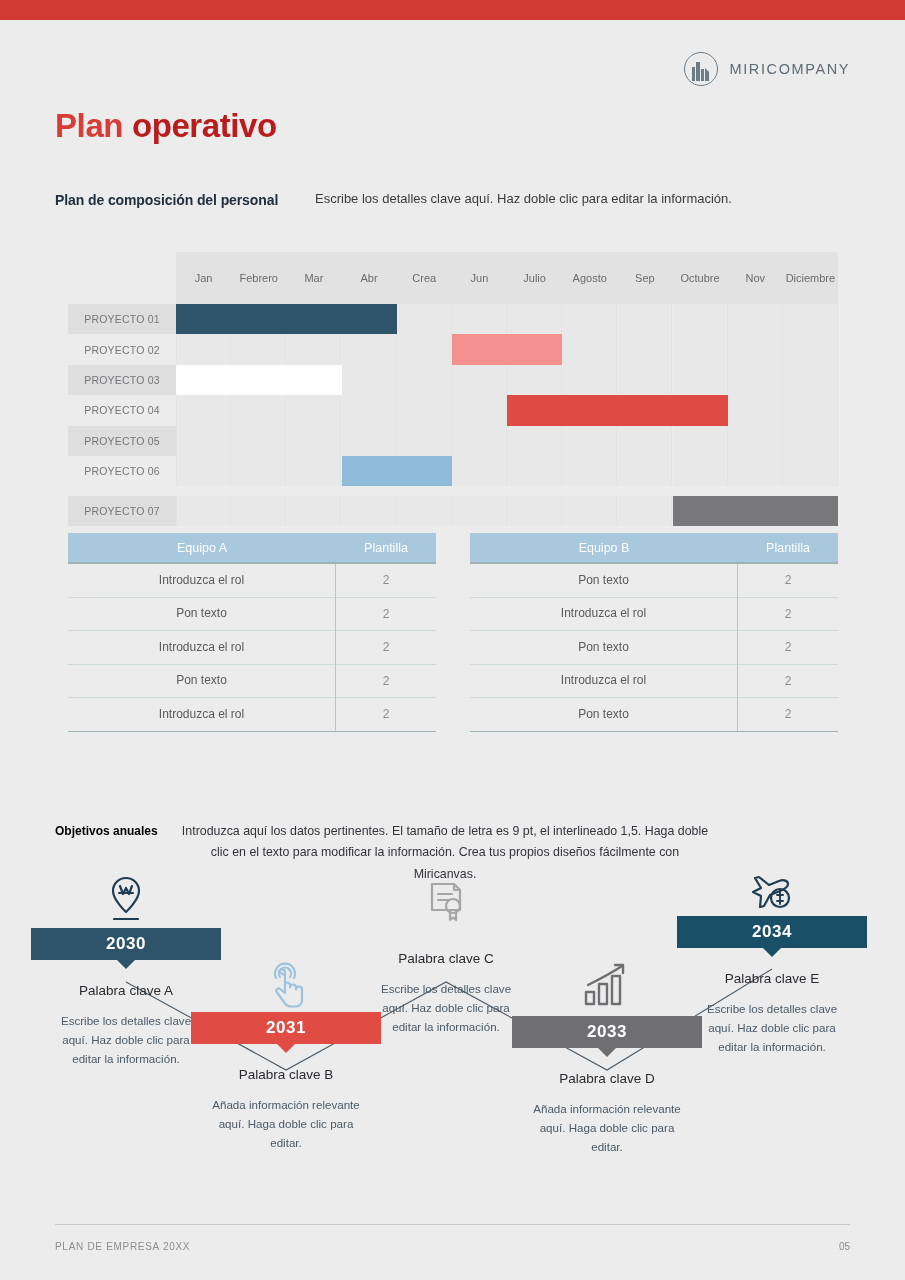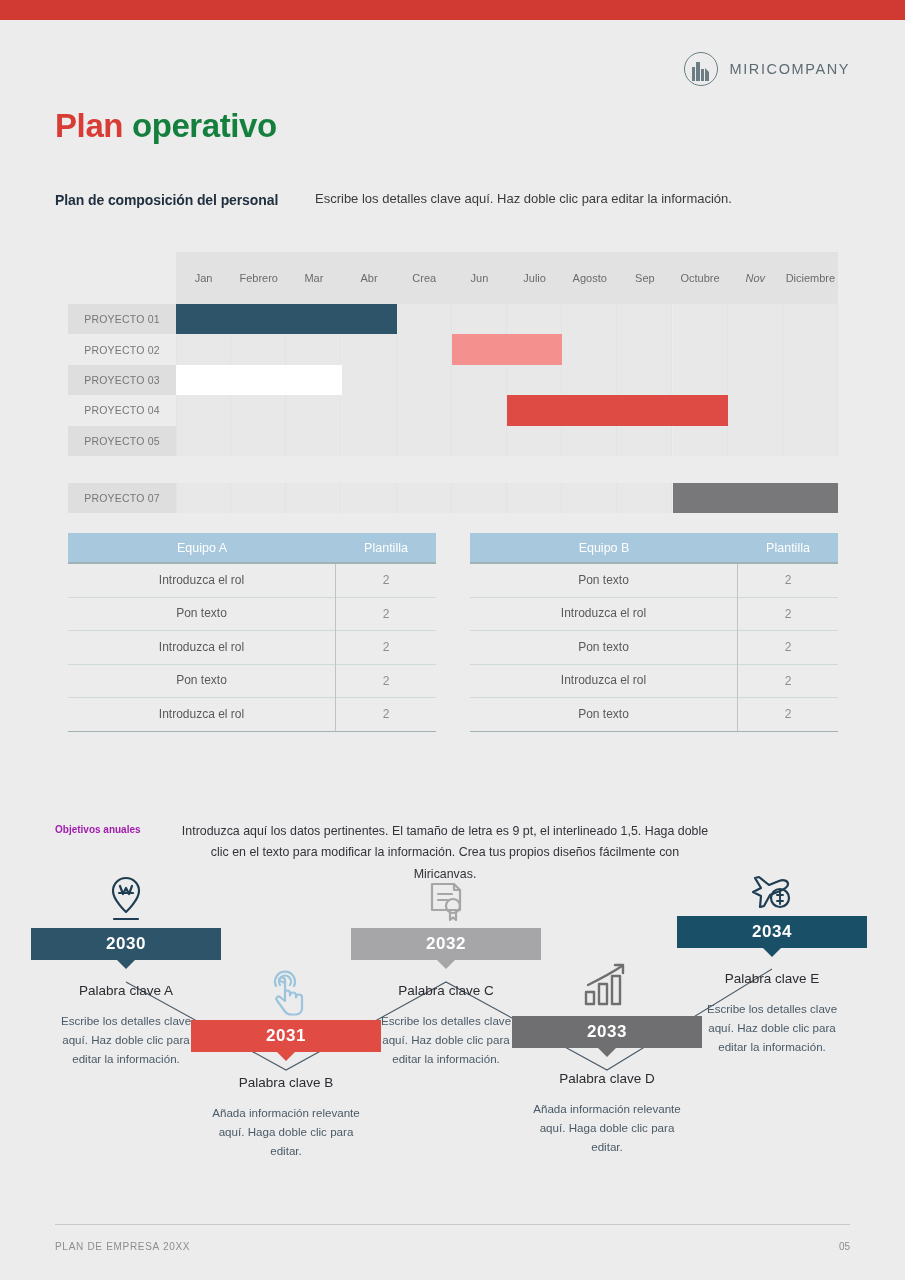--- a/index.html
+++ b/index.html
@@ -16,21 +16,21 @@
 
   
   .logo { position:absolute; right:55px; top:52px; display:flex; align-items:center; gap:12px; }
   .logo-mark { width:34px; height:34px; border-radius:50%; border:1.3px solid #6b7d84;
                display:flex; align-items:flex-end; justify-content:center; overflow:hidden; }
   .logo-name { font-size:14.5px; letter-spacing:1.6px; color:#5d6c73; }
 
   
   .title { position:absolute; left:55px; top:107px; font-size:33px; font-weight:bold; letter-spacing:-0.4px; }
   .title .red { color:#d83c34; }
-  .title .navy { color:#15803d; }
+  .title .navy { color:#b91c1c; }
 
   .sec1-head { position:absolute; left:55px; top:192px; font-size:14px; font-weight:bold; color:#21303f; letter-spacing:-0.1px; }
   .sec1-sub  { position:absolute; left:315px; top:191px; font-size:13px; color:#3b3b3d; }
 
   
   .gantt { position:absolute; left:68px; top:252px; width:770px; height:265px; }
   .gantt-months { position:absolute; left:108px; top:0; width:662px; height:52px; background:#e2e2e3; }
   .gantt-months .m {
     position:absolute; top:0; height:52px; display:flex; align-items:center; justify-content:center;
     font-size:11px; color:#6b6b6d;
@@ -55,21 +55,21 @@
   .tbl-head { display:flex; height:29px; background:#a8c8dd; align-items:center; }
   .tbl-head .c1 { flex:1; text-align:center; font-size:12.5px; color:#ffffff; }
   .tbl-head .c2 { width:100px; text-align:center; font-size:12.5px; color:#ffffff; }
   .tbl-row { display:flex; height:33.5px; align-items:center; border-bottom:1px solid #cfd9d9; background:#ececed; }
   .tbl-row.thick { border-bottom:1px solid #9fb2b4; }
   .tbl-row .c1 { flex:1; text-align:center; font-size:12px; color:#5a5a5c; border-right:1px solid #b9c5c7; height:33.5px; line-height:33.5px; }
   .tbl-row .c2 { width:100px; text-align:center; font-size:12px; color:#8d8d90; }
   .tbl-top-rule { height:2px; background:#9fb2b4; }
 
   
-  .sec2-head { position:absolute; left:55px; top:824px; font-size:10px; font-weight:bold; color:#a21caf; }
+  .sec2-head { position:absolute; left:55px; top:824px; font-size:12px; font-weight:bold; color:#000000; }
   .sec2-body { position:absolute; left:180px; top:821px; width:530px; font-size:12.4px; color:#33333a;
                line-height:1.72; text-align:center; }
 
   
   .tl { position:absolute; left:0; top:870px; width:905px; height:330px; }
   .tl svg.connectors { position:absolute; left:0; top:0; width:905px; height:330px; }
 
   .ms { position:absolute; width:190px; text-align:center; }
   .ms-icon { height:58px; display:flex; align-items:flex-end; justify-content:center; }
   .ms-banner {
@@ -123,21 +123,21 @@
         <div class="m" style="left: 0px; width: 55.1667px;">Jan</div>
         <div class="m" style="left: 55.1667px; width: 55.1667px;">Febrero</div>
         <div class="m" style="left: 110.333px; width: 55.1667px;">Mar</div>
         <div class="m" style="left: 165.5px; width: 55.1667px;">Abr</div>
         <div class="m" style="left: 220.667px; width: 55.1667px;">Crea</div>
         <div class="m" style="left: 275.833px; width: 55.1667px;">Jun</div>
         <div class="m" style="left: 331px; width: 55.1667px;">Julio</div>
         <div class="m" style="left: 386.167px; width: 55.1667px;">Agosto</div>
         <div class="m" style="left: 441.333px; width: 55.1667px;">Sep</div>
         <div class="m" style="left: 496.5px; width: 55.1667px;">Octubre</div>
-        <div class="m" style="left: 551.667px; width: 55.1667px; font-style: italic;">Nov</div>
+        <div class="m" style="left: 551.667px; width: 55.1667px;">Nov</div>
         <div class="m" style="left: 606.833px; width: 55.1667px;">Diciembre</div>
       </div>
     <div class="gantt-body" id="gantt-body">
         <div class="grow" style="top: 0px;">
           <div class="rlabel alt">PROYECTO 01</div>
           <div class="gcells">
             <div class="gcell first" style="left: 0px; width: 55.1667px;"></div>
             <div class="gcell" style="left: 55.1667px; width: 55.1667px;"></div>
             <div class="gcell" style="left: 110.333px; width: 55.1667px;"></div>
             <div class="gcell" style="left: 165.5px; width: 55.1667px;"></div>
@@ -216,21 +216,39 @@
             <div class="gcell" style="left: 220.667px; width: 55.1667px;"></div>
             <div class="gcell" style="left: 275.833px; width: 55.1667px;"></div>
             <div class="gcell" style="left: 331px; width: 55.1667px;"></div>
             <div class="gcell" style="left: 386.167px; width: 55.1667px;"></div>
             <div class="gcell" style="left: 441.333px; width: 55.1667px;"></div>
             <div class="gcell" style="left: 496.5px; width: 55.1667px;"></div>
             <div class="gcell" style="left: 551.667px; width: 55.1667px;"></div>
             <div class="gcell" style="left: 606.833px; width: 55.1667px;"></div>
           </div>
         </div>
-        <div class="grow" style="top: 179px; padding-left: 16px;">
+        <div class="grow" style="top: 152px;">
+          <div class="rlabel">PROYECTO 06</div>
+          <div class="gcells">
+            <div class="gcell first" style="left: 0px; width: 55.1667px;"></div>
+            <div class="gcell" style="left: 55.1667px; width: 55.1667px;"></div>
+            <div class="gcell" style="left: 110.333px; width: 55.1667px;"></div>
+            <div class="gcell" style="left: 165.5px; width: 55.1667px;"></div>
+            <div class="gcell" style="left: 220.667px; width: 55.1667px;"></div>
+            <div class="gcell" style="left: 275.833px; width: 55.1667px;"></div>
+            <div class="gcell" style="left: 331px; width: 55.1667px;"></div>
+            <div class="gcell" style="left: 386.167px; width: 55.1667px;"></div>
+            <div class="gcell" style="left: 441.333px; width: 55.1667px;"></div>
+            <div class="gcell" style="left: 496.5px; width: 55.1667px;"></div>
+            <div class="gcell" style="left: 551.667px; width: 55.1667px;"></div>
+            <div class="gcell" style="left: 606.833px; width: 55.1667px;"></div>
+            <div class="gbar" style="left: 165.5px; width: 110.333px; background: rgb(142, 188, 216);"></div>
+          </div>
+        </div>
+        <div class="grow" style="top: 192px; padding-left: 16px;">
           <div class="rlabel alt">PROYECTO 07</div>
           <div class="gcells">
             <div class="gcell first" style="left: 0px; width: 55.1667px;"></div>
             <div class="gcell" style="left: 55.1667px; width: 55.1667px;"></div>
             <div class="gcell" style="left: 110.333px; width: 55.1667px;"></div>
             <div class="gcell" style="left: 165.5px; width: 55.1667px;"></div>
             <div class="gcell" style="left: 220.667px; width: 55.1667px;"></div>
             <div class="gcell" style="left: 275.833px; width: 55.1667px;"></div>
             <div class="gcell" style="left: 331px; width: 55.1667px;"></div>
             <div class="gcell" style="left: 386.167px; width: 55.1667px;"></div>
@@ -320,21 +338,21 @@
                 <path d="M20 14 l3 8 3-6 3 6 3-8"></path>
                 <path d="M19 21 h14"></path>
                 <path d="M14 47 h24"></path>
               </g>
             </svg>
           </div>
           <div class="ms-banner" style="background: rgb(45, 84, 104);">2030<span class="notch" style="border-top: 9px solid rgb(45, 84, 104);"></span></div>
           <div class="ms-key">Palabra clave A</div>
           <div class="ms-desc">Escribe los detalles clave aquí. Haz doble clic para editar la información.</div>
         </div>
-        <div class="ms" style="left: 191px; top: 92px;">
+        <div class="ms" style="left: 191px; top: 84px;">
           <div class="ms-icon">
             <svg width="52" height="56" viewBox="0 0 52 56">
               <g fill="none" stroke="#9cc4dc" stroke-width="2.2" stroke-linecap="round" stroke-linejoin="round">
                 <path d="M16 22 a10 10 0 1 1 18 0"></path>
                 <path d="M20 21 a6 6 0 1 1 10 0"></path>
                 <path d="M25 19 v18 l-5-4 c-2-1.5-5 1-3 3.5 l8 11 c1.5 2 3.5 3 6 3 h5 a6 6 0 0 0 6-6 v-11 c0-2-1.5-3-3-3 s-3 1-3 3 v-2 c0-2-1.5-3-3-3 s-3 1-3 3 v-2 c0-2-1.5-3-3-3 s-2 1-2 3 v-13 c0-2-1.5-3-3-3 s-3 1-3 3 z"></path>
               </g>
             </svg>
           </div>
           <div class="ms-banner" style="background: rgb(224, 75, 68);">2031<span class="notch" style="border-top: 9px solid rgb(224, 75, 68);"></span></div>
@@ -347,21 +365,20 @@
               <g fill="none" stroke="#a6a6a8" stroke-width="2.2" stroke-linecap="round" stroke-linejoin="round">
                 <path d="M12 12 h22 l6 6 v20 H12 z"></path>
                 <path d="M34 12 v6 h6"></path>
                 <path d="M18 22 h14"></path>
                 <path d="M18 28 h10"></path>
                 <circle cx="33" cy="34" r="7"></circle>
                 <path d="M30 40 l0 8 3-2.5 3 2.5 0-8"></path>
               </g>
             </svg>
           </div>
-          <div class="ms-banner" style="background: rgb(166, 166, 168);">2032<span class="notch" style="border-top: 9px solid rgb(166, 166, 168);"></span></div>
           <div class="ms-key">Palabra clave C</div>
           <div class="ms-desc">Escribe los detalles clave aquí. Haz doble clic para editar la información.</div>
         </div>
         <div class="ms" style="left: 512px; top: 88px;">
           <div class="ms-icon">
             <svg width="58" height="58" viewBox="0 0 58 58">
               <g fill="none" stroke="#6f6f71" stroke-width="2.4" stroke-linecap="round" stroke-linejoin="round">
                 <rect x="8" y="34" width="8" height="12"></rect>
                 <rect x="21" y="26" width="8" height="20"></rect>
                 <rect x="34" y="18" width="8" height="28"></rect>

